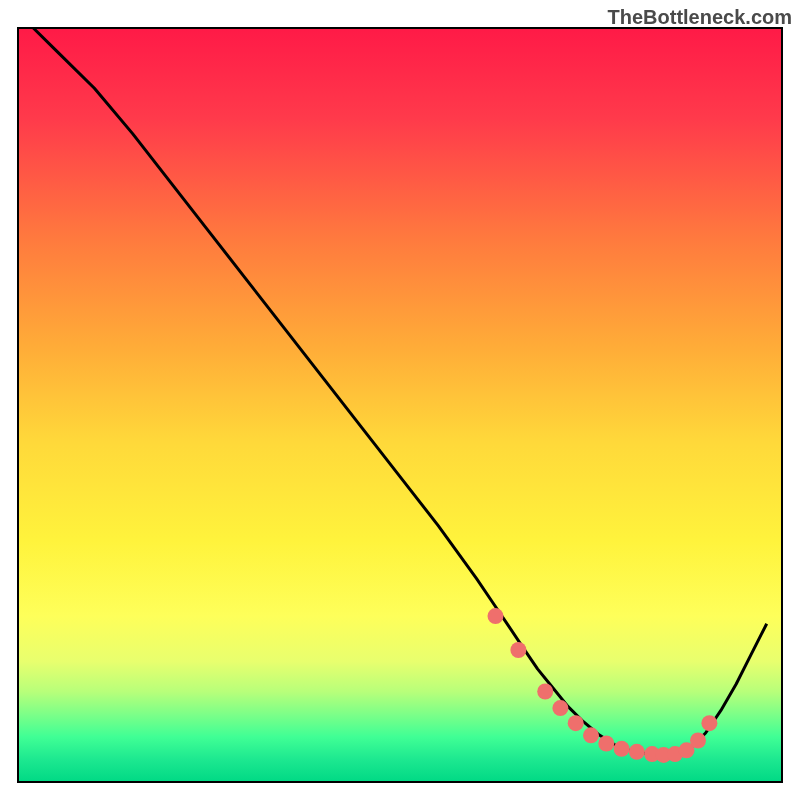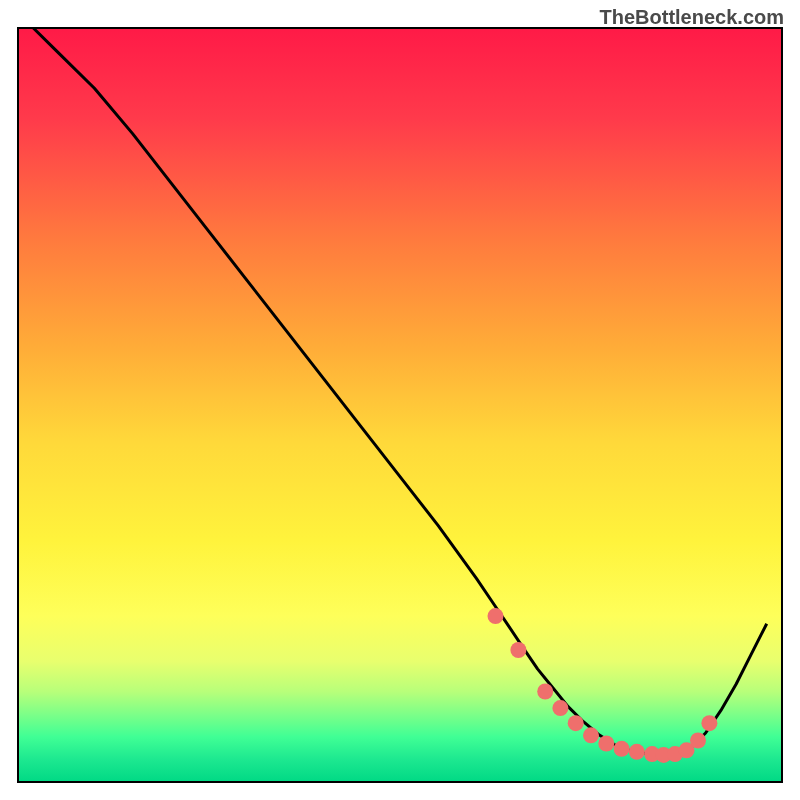--- a/index.html
+++ b/index.html
@@ -14,21 +14,21 @@
   .chart-container {
     position: absolute;
     top: 0;
     left: 0;
     width: 800px;
     height: 800px;
   }
   .watermark {
     position: absolute;
     top: 6px;
-    right: 16px;
+    right: 8px;
     font-size: 20px;
     font-weight: bold;
     color: #4a4a4a;
     font-family: Arial, sans-serif;
     z-index: 10;
     margin-left: 45px;
   }
 </style>
 </head>
 <body>

